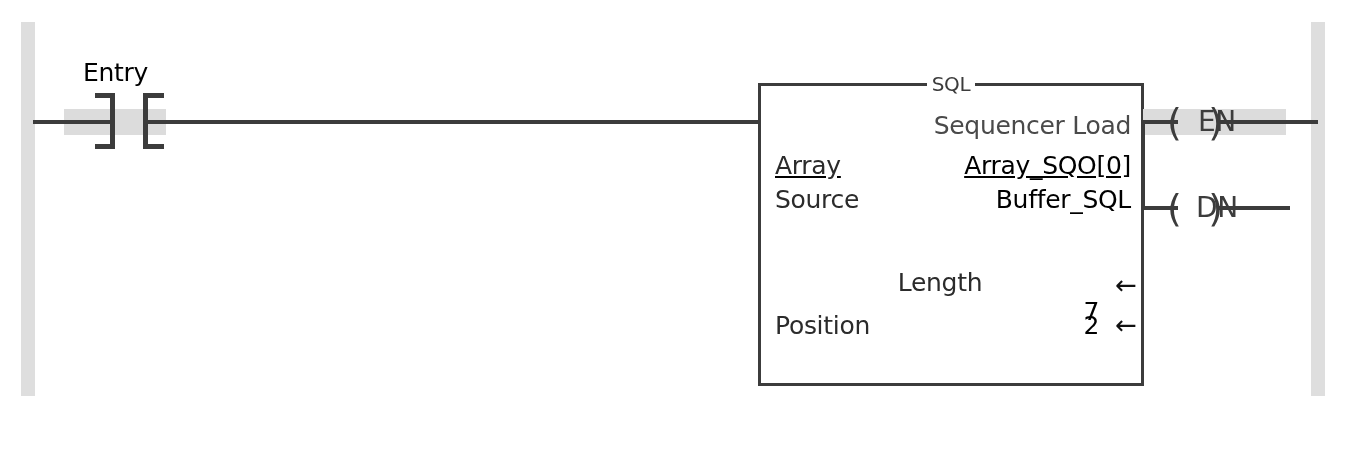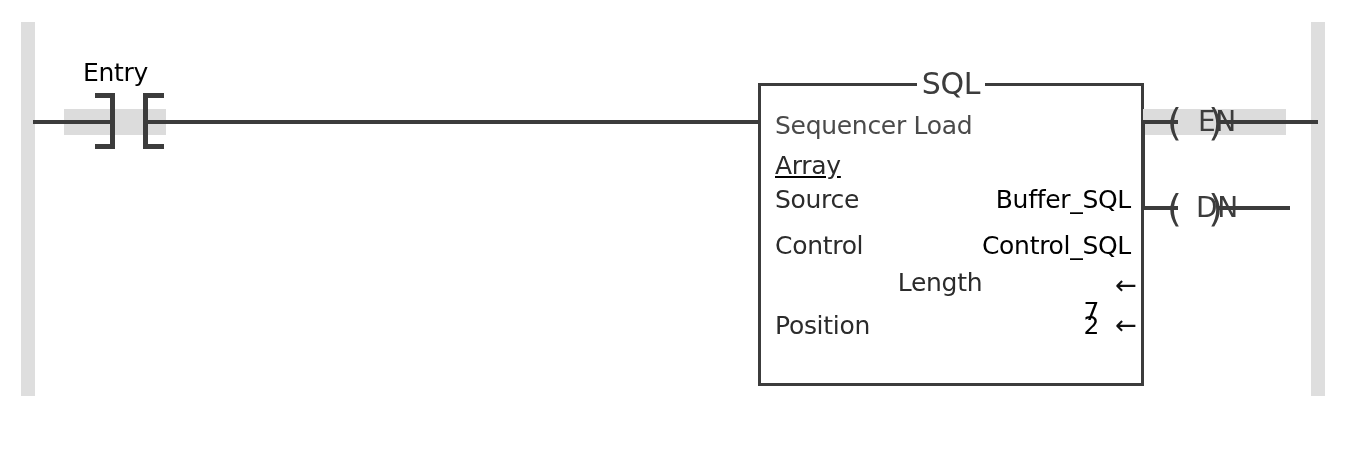--- a/index.html
+++ b/index.html
@@ -90,21 +90,21 @@
     width: 386px;
     height: 32px;
     display: flex;
     align-items: center;
     justify-content: center;
     pointer-events: none;
   }
   #sql-title {
     background: #ffffff;
     padding: 0 5px;
-    font-size: 30px;
+    font-size: 20px;
     color: #3c3c3c;
     line-height: 30px;
     letter-spacing: -0.3px;
   }
 
   .blk-row {
     position: absolute;
     left: 14px;
     right: 10px;
     height: 34px;
@@ -189,37 +189,34 @@
 
     <div class="contact-bar" style="left:143px; top:93px;"></div>
     <div class="contact-foot" style="left:148px; top:93px;"></div>
     <div class="contact-foot" style="left:148px; top:144px;"></div>
 
     <div class="wire" style="left:147px; top:120px; width:614px;"></div>
   </div>
 
   <div id="sql-block">
 
-    <div class="blk-row header" style="top:22px;">
+    <div class="blk-row header" style="top:22px;justify-content:flex-end;">
       <span class="blk-name">Sequencer Load</span>
     </div>
 
     <div class="blk-row" style="top:62px;text-decoration:underline;">
       <span class="blk-name">Array</span>
+      <span class="blk-val">Array_SQO[0]</span>
     </div>
 
     <div class="blk-row" style="top:96px;justify-content:space-between;">
       <span class="blk-name">Source</span>
       <span class="blk-val">Buffer_SQL</span>
     </div>
 
-    <div class="blk-row" style="top:142px;">
-      <span class="blk-name">Control</span>
-      <span class="blk-val">Control_SQL</span>
-    </div>
 
     <div class="blk-row" style="top:182px; right:36px;flex-direction:column;">
       <span class="blk-name">Length</span>
       <span class="blk-val numeric">7</span>
     </div>
 
     <div class="blk-row" style="top:222px; right:36px;gap:14px;">
       <span class="blk-name">Position</span>
       <span class="blk-val numeric">2</span>
     </div>

